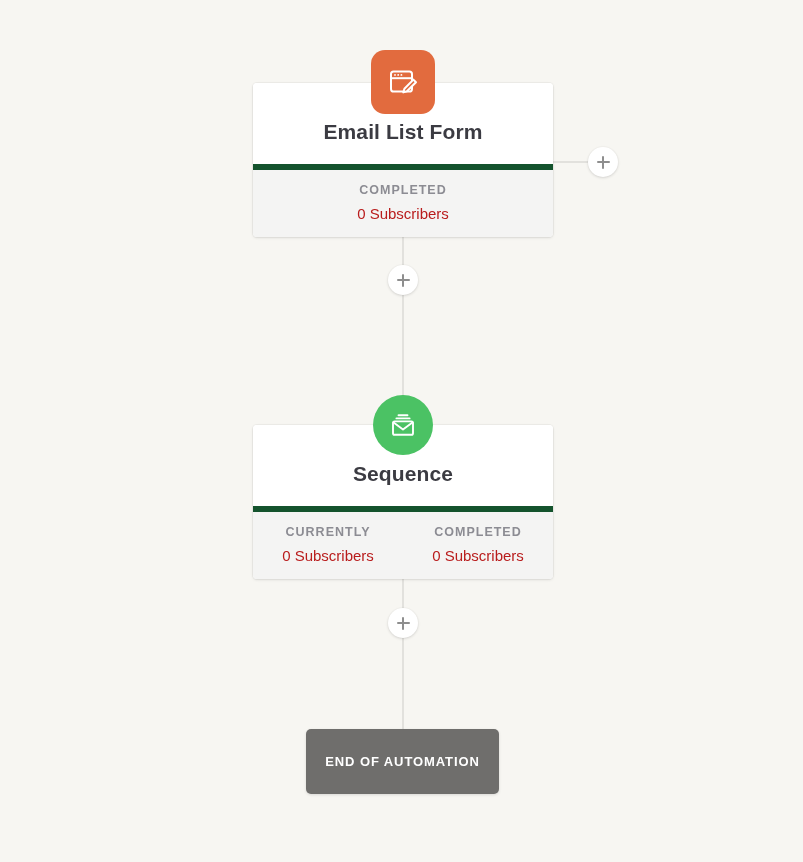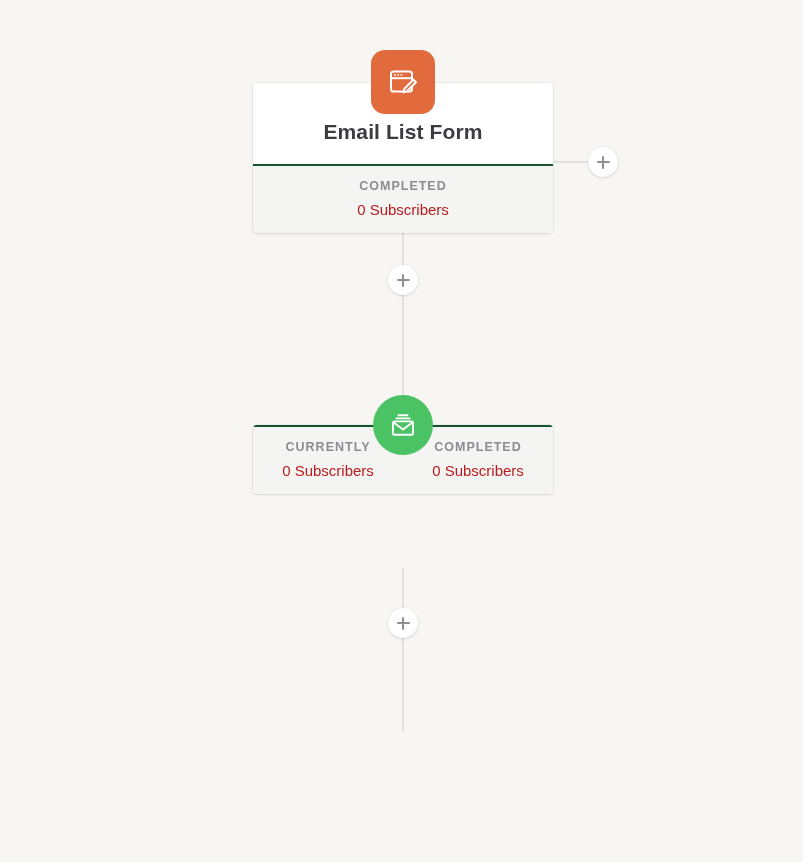--- a/index.html
+++ b/index.html
@@ -84,21 +84,21 @@
   }
   .card-title {
     font-size: 21px;
     font-weight: bold;
     color: #3b3b42;
     letter-spacing: 0.1px;
     line-height: 1.2;
   }
   .card-foot {
     background: #f4f4f3;
-    border-top: 2px solid #14532d;
+    border-top: 6px solid #14532d;
     display: flex;
     padding: 13px 0 15px;
   }
   .stat {
     flex: 1 1 0;
     text-align: center;
   }
   .stat-label {
     font-size: 12.5px;
     font-weight: bold;
@@ -194,20 +194,23 @@
     <span class="bar-h"></span>
     <span class="bar-v"></span>
   </div>
 
   <div class="plus-btn" style="left:388px;top:265px;">
     <span class="bar-h"></span>
     <span class="bar-v"></span>
   </div>
 
   <div class="card" style="top:425px;">
+    <div class="card-head">
+      <div class="card-title">Sequence</div>
+    </div>
     <div class="card-foot">
       <div class="stat">
         <div class="stat-label">CURRENTLY</div>
         <div class="stat-value">0 Subscribers</div>
       </div>
       <div class="stat">
         <div class="stat-label">COMPLETED</div>
         <div class="stat-value">0 Subscribers</div>
       </div>
     </div>
@@ -220,14 +223,17 @@
       <rect x="5" y="11.4" width="20" height="13.4" rx="1.6" fill="#4BC264" stroke="#ffffff" stroke-width="1.9"></rect>
       <path d="M5.6 12.4 L15 19.6 L24.4 12.4" stroke="#ffffff" stroke-width="1.9" stroke-linecap="round" stroke-linejoin="round" fill="none"></path>
     </svg>
   </div>
 
   <div class="plus-btn" style="left:388px;top:608px;">
     <span class="bar-h"></span>
     <span class="bar-v"></span>
   </div>
 
+  <div class="end-box" style="top:729px;">
+    <span class="end-label">END OF AUTOMATION</span>
+  </div>
 
 </div>
 
 </body></html>

